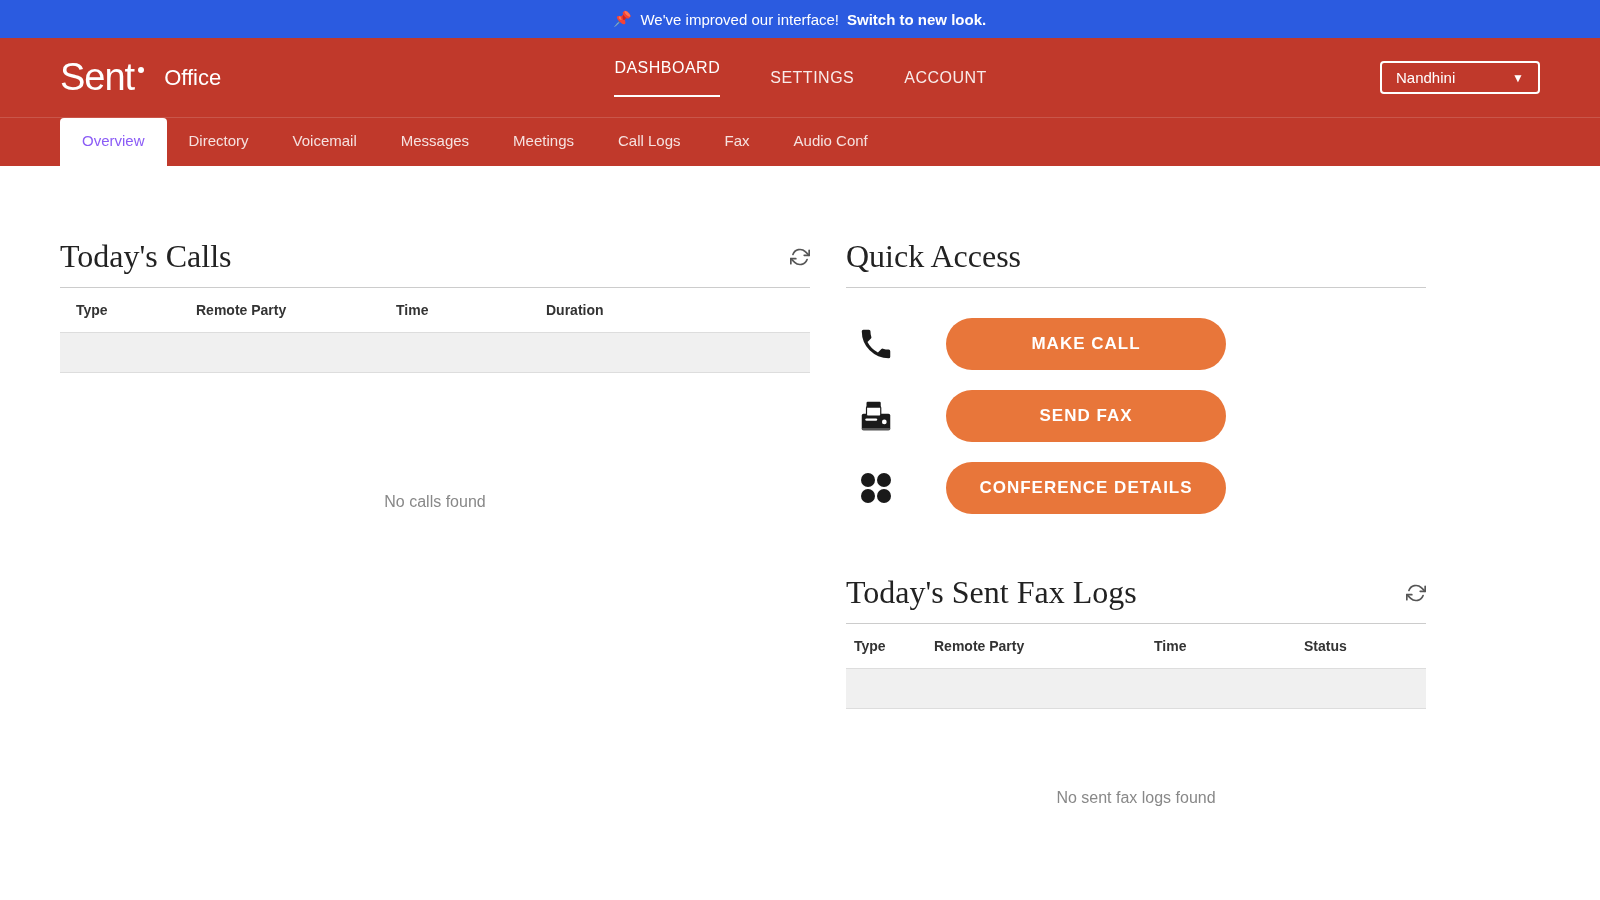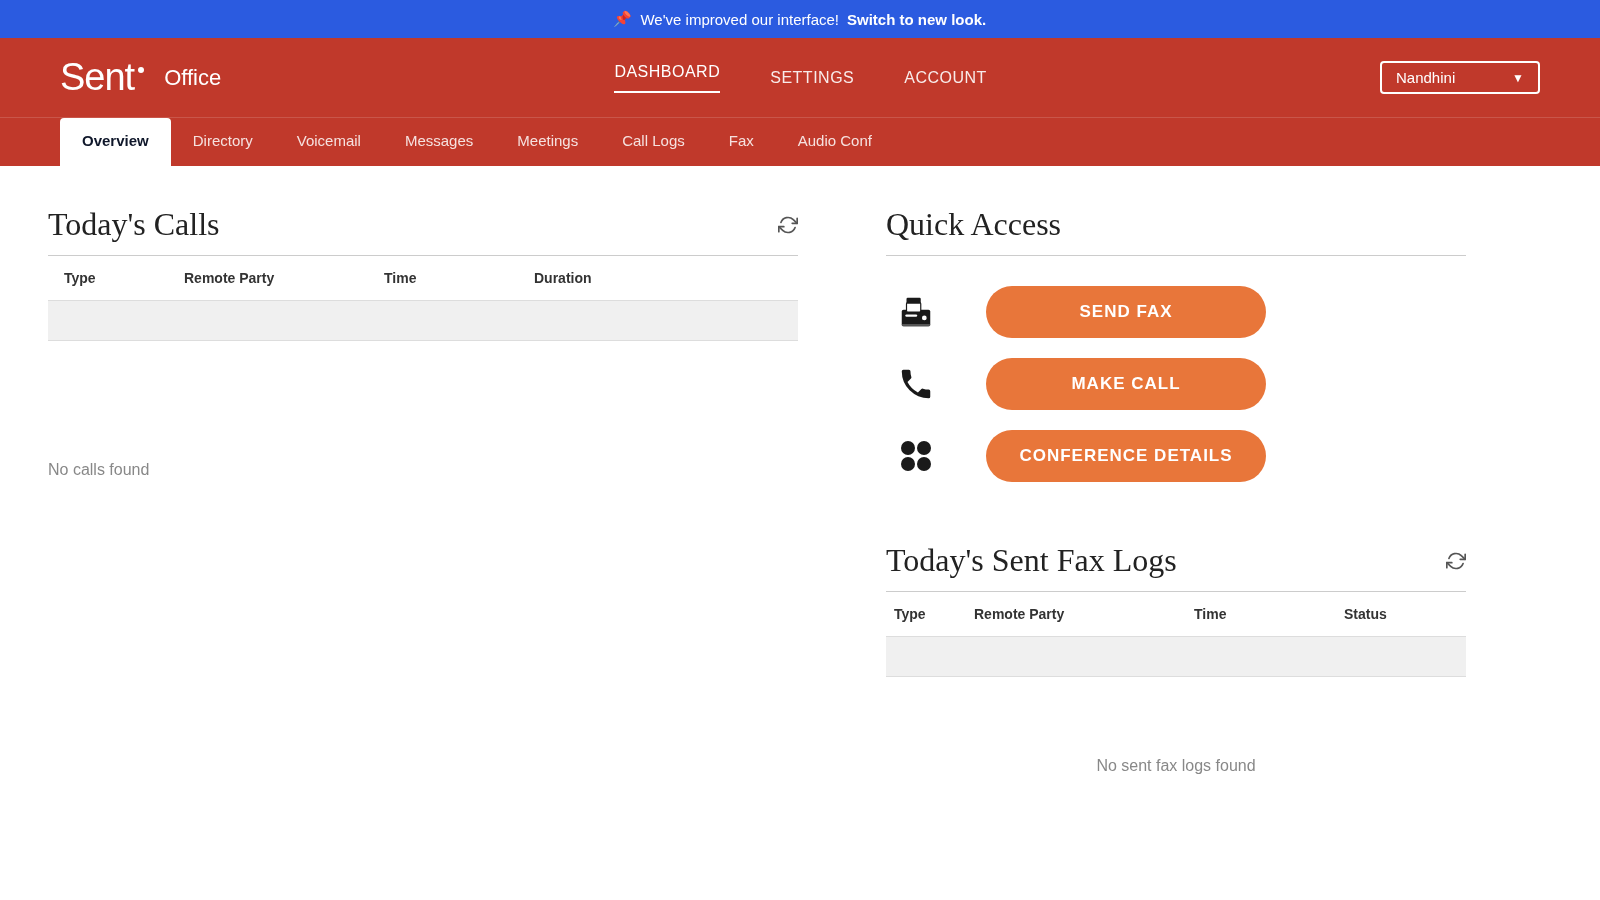--- a/index.html
+++ b/index.html
@@ -64,21 +64,21 @@
     .header-nav a {
       color: #fff;
       text-decoration: none;
       font-size: 16px;
       font-weight: 500;
       letter-spacing: 0.5px;
       opacity: 0.9;
     }
     .header-nav a.active {
       border-bottom: 2px solid #fff;
-      padding-bottom: 10px;
+      padding-bottom: 18px;
       opacity: 1;
     }
     .user-dropdown {
       display: flex;
       align-items: center;
       border: 2px solid #fff;
       border-radius: 4px;
       padding: 6px 14px;
       color: #fff;
       font-size: 15px;
@@ -102,32 +102,33 @@
       padding: 14px 22px;
       font-size: 15px;
       cursor: pointer;
       text-decoration: none;
       display: block;
       border-bottom: 3px solid transparent;
       font-weight: 400;
     }
     .tab-item.active {
       background: #fff;
-      color: #0f172a;
+      color: #8b5cf6;
       border-bottom: 3px solid #fff;
       border-radius: 4px 4px 0 0;
-      font-weight: 700;
+      font-weight: 400;
     }
 
     
     .main-content {
       display: flex;
-      padding: 40px 48px;
-      gap: 88px;
+      padding: 40px 60px;
+      gap: 36px;
       background: #fff;
+      margin-top: 32px;
     }
 
     
     .left-panel {
       flex: 1;
       max-width: 750px;
     }
     .section-header {
       display: flex;
       align-items: center;
@@ -164,20 +165,21 @@
       font-size: 14px;
       font-weight: 600;
       color: #333;
     }
     .table-empty-row {
       background: #f0f0f0;
       height: 40px;
       border-bottom: 1px solid #ddd;
     }
     .no-data-message {
+      text-align: center;
       color: #888;
       font-size: 16px;
       padding: 120px 0 40px;
     }
 
     
     .right-panel {
       flex: 1;
       max-width: 580px;
     }
@@ -313,40 +315,40 @@
   </div>
 
   <div class="right-panel">
 
     <div>
       <h2 class="quick-access-title">Quick Access</h2>
       <div class="quick-access-actions">
 
         <div class="quick-access-row">
           <div class="action-icon">
+            <svg width="38" height="38" viewBox="0 0 24 24" fill="#1a1a1a">
+              <path d="M6.62 10.79a15.05 15.05 0 0 0 6.59 6.59l2.2-2.2a1 1 0 0 1 1.02-.24 11.37 11.37 0 0 0 3.57.57 1 1 0 0 1 1 1V20a1 1 0 0 1-1 1A17 17 0 0 1 3 4a1 1 0 0 1 1-1h3.5a1 1 0 0 1 1 1c0 1.25.2 2.45.57 3.57a1 1 0 0 1-.25 1.02l-2.2 2.2z"></path>
+            </svg>
+          </div>
+          <button class="action-btn">MAKE CALL</button>
+        </div>
+
+        <div class="quick-access-row">
+          <div class="action-icon">
             <svg width="38" height="38" viewBox="0 0 64 64" fill="#1a1a1a">
 
               <rect x="8" y="28" width="48" height="28" rx="3" ry="3"></rect>
               <rect x="16" y="16" width="24" height="16" rx="2" ry="2" fill="#fff" stroke="#1a1a1a" stroke-width="2"></rect>
               <rect x="16" y="8" width="24" height="10" rx="2" ry="2"></rect>
               <circle cx="46" cy="42" r="4" fill="#fff"></circle>
               <rect x="14" y="36" width="20" height="4" rx="2" fill="#fff"></rect>
               <rect x="8" y="52" width="48" height="4" rx="2" fill="#555"></rect>
             </svg>
           </div>
           <button class="action-btn">SEND FAX</button>
-        </div>
-
-        <div class="quick-access-row">
-          <div class="action-icon">
-            <svg width="38" height="38" viewBox="0 0 24 24" fill="#1a1a1a">
-              <path d="M6.62 10.79a15.05 15.05 0 0 0 6.59 6.59l2.2-2.2a1 1 0 0 1 1.02-.24 11.37 11.37 0 0 0 3.57.57 1 1 0 0 1 1 1V20a1 1 0 0 1-1 1A17 17 0 0 1 3 4a1 1 0 0 1 1-1h3.5a1 1 0 0 1 1 1c0 1.25.2 2.45.57 3.57a1 1 0 0 1-.25 1.02l-2.2 2.2z"></path>
-            </svg>
-          </div>
-          <button class="action-btn">MAKE CALL</button>
         </div>
 
         <div class="quick-access-row">
           <div class="action-icon">
             <svg width="40" height="40" viewBox="0 0 40 40" fill="#1a1a1a">
 
               <circle cx="12" cy="12" r="7"></circle>
               <circle cx="28" cy="12" r="7"></circle>
               <circle cx="12" cy="28" r="7"></circle>
               <circle cx="28" cy="28" r="7"></circle>

